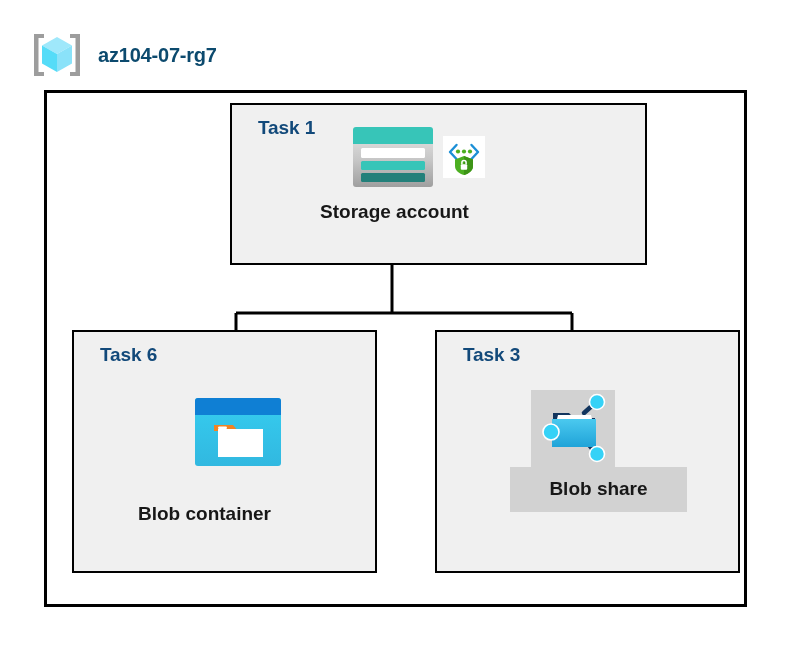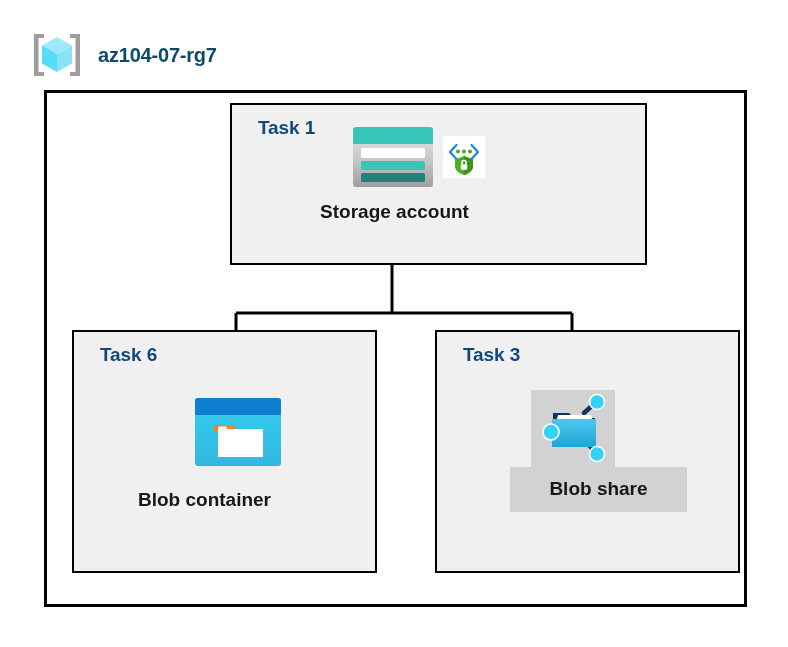--- a/index.html
+++ b/index.html
@@ -219,21 +219,21 @@
       <rect x="2" y="2" width="86" height="68" rx="3" fill="url(#blobBody)"></rect>
       <path d="M2 5 a3 3 0 0 1 3 -3 L85 2 a3 3 0 0 1 3 3 L88 19 L2 19 Z" fill="#0f7fd4"></path>
 
       <path d="M21 29 L40 29 L45 35 L21 35 Z" fill="#f28322"></path>
       <rect x="25" y="30.5" width="9" height="2.6" rx="1.3" fill="#ffffff"></rect>
 
       <rect x="25" y="33" width="45" height="28" fill="#ffffff"></rect>
     </svg>
   </div>
 
-  <span class="node-label" style="left:72px; top:489px; width:265px;">Blob container</span>
+  <span class="node-label" style="left:72px; top:503px; width:265px;">Blob container</span>
 
   <div id="task3-box" class="task-box">
     <span class="task-label">Task 3</span>
   </div>
 
   <div id="fileshare-icon-highlight"></div>
   <div id="fileshare-label-highlight"></div>
 
   <div class="icon-wrap" id="fileshare-icon-wrap">
     <svg id="file-share-icon" viewBox="0 0 76 76" xmlns="http://www.w3.org/2000/svg">

